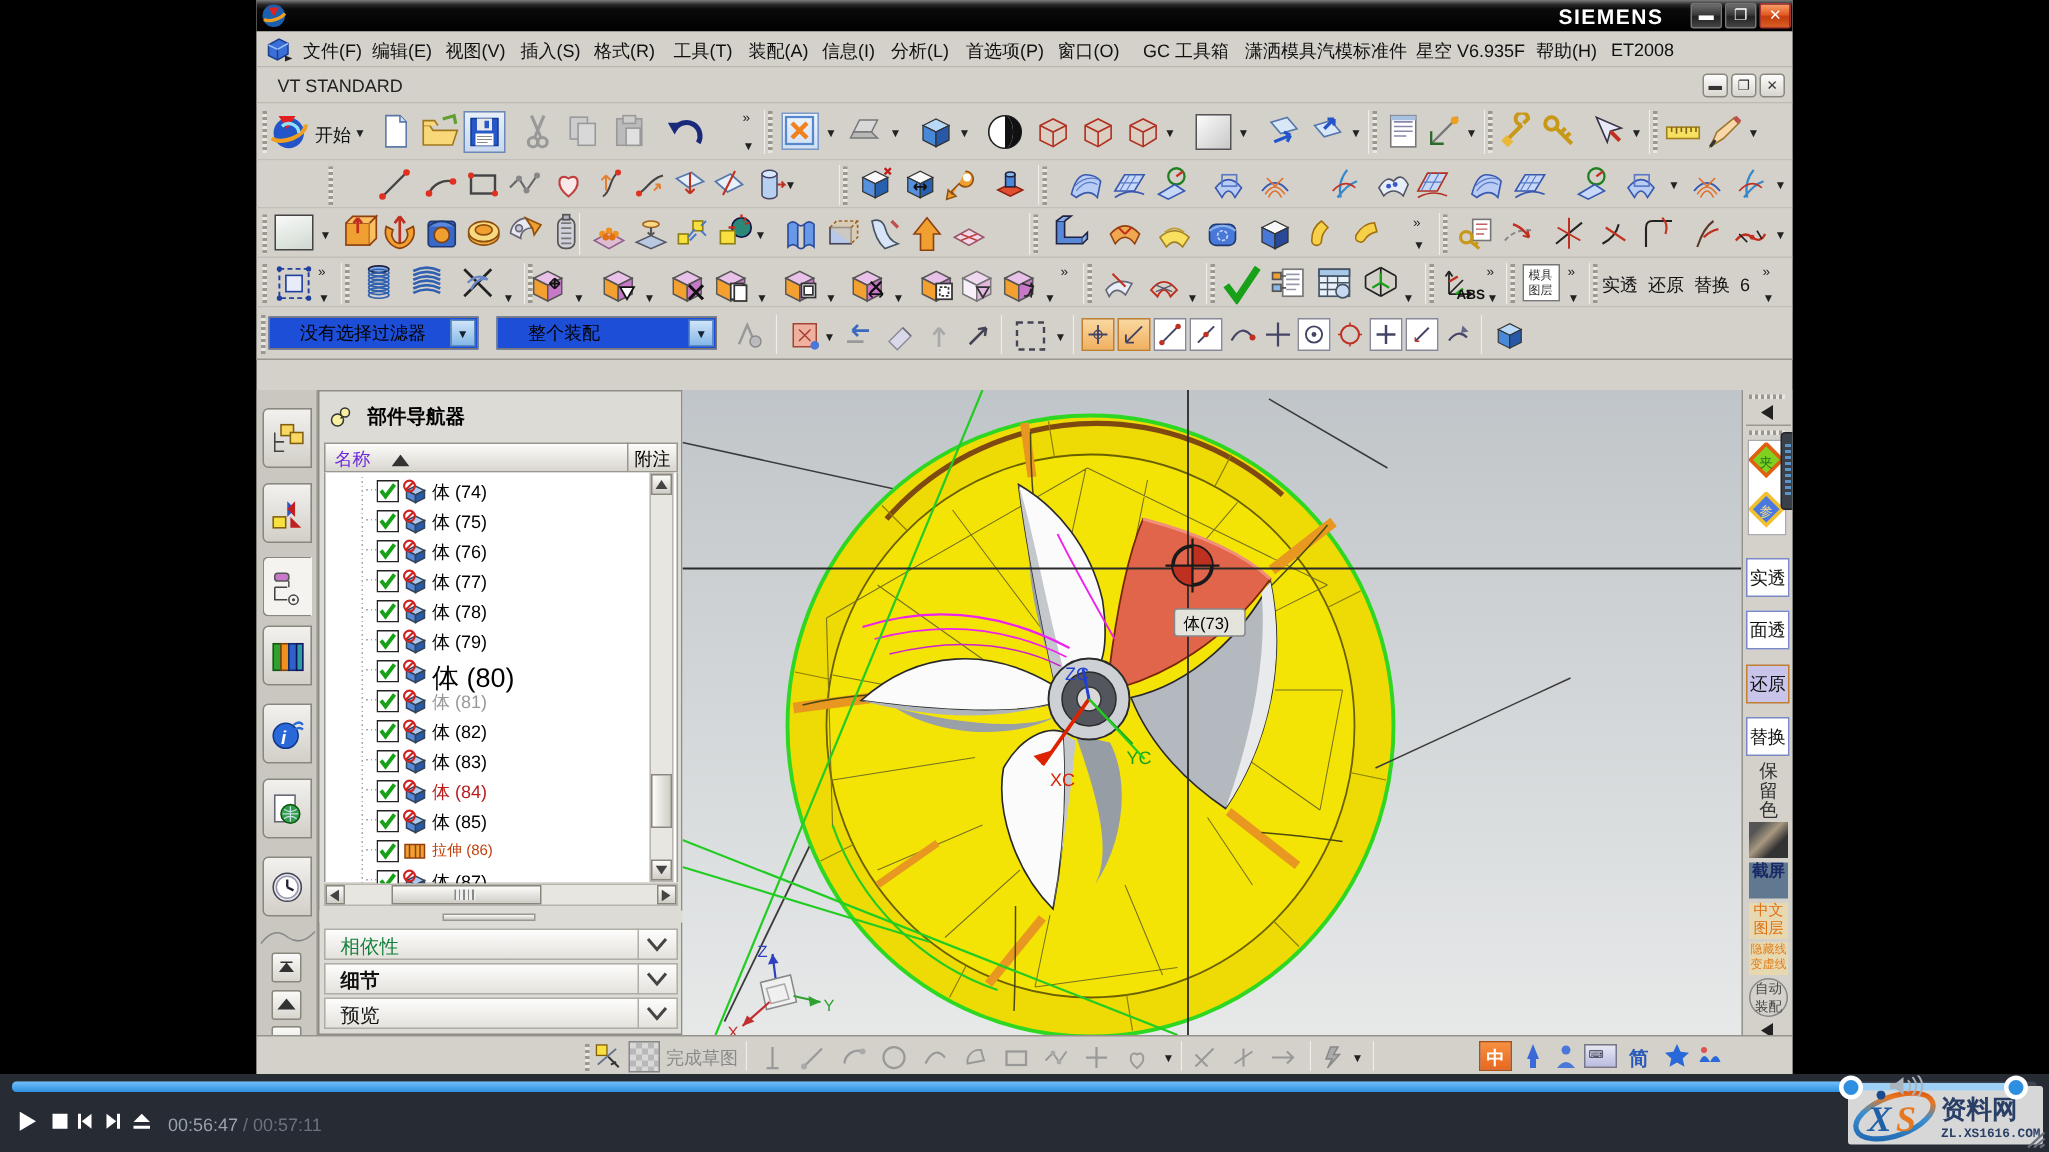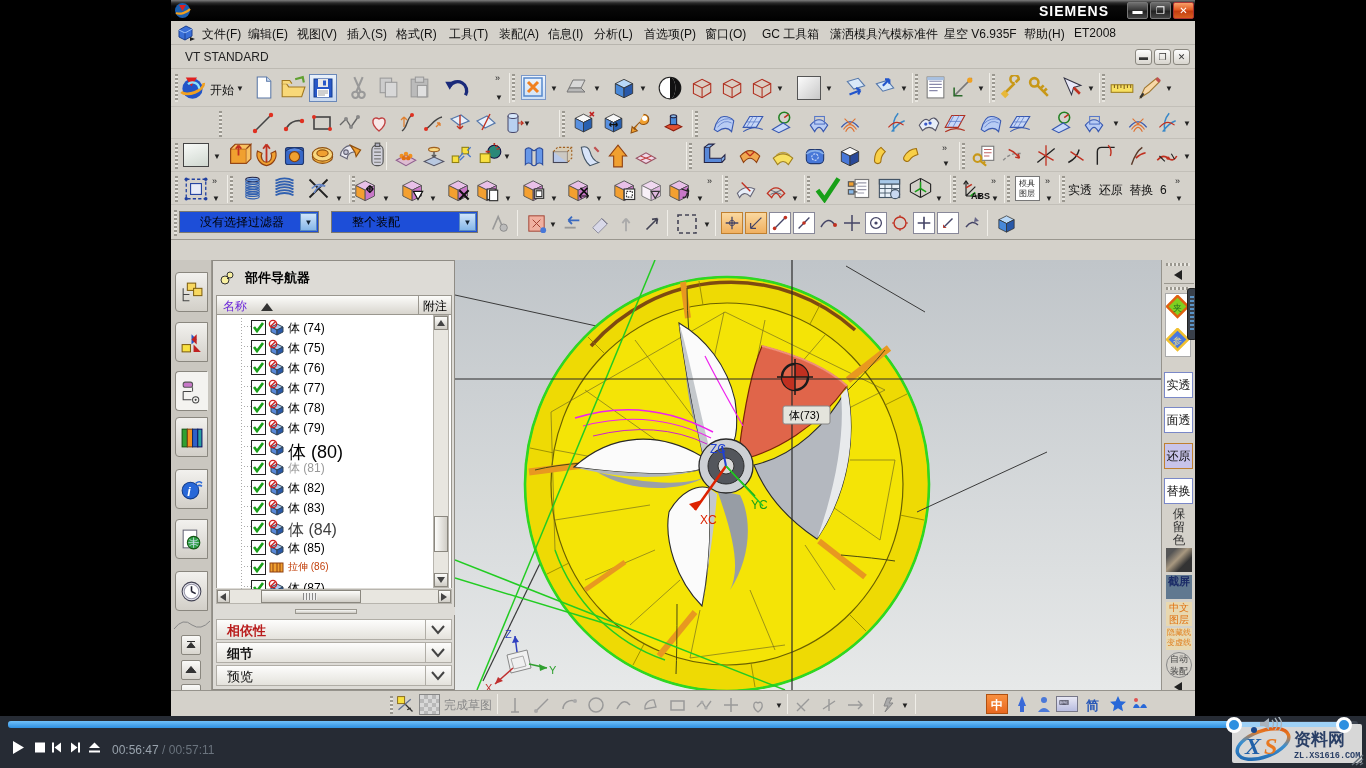--- a/index.html
+++ b/index.html
@@ -954,21 +954,21 @@
             <rect x="0.5" y="0.5" width="14" height="14" fill="#fff" stroke="#222"></rect>
             <path d="M3 7 L6 11 L12 3" fill="none" stroke="#18a018" stroke-width="2.6"></path>
           </svg>
           <svg class="abs" style="left:55px;top:258px" width="17" height="17" viewBox="0 0 17 17">
             <path d="M3 8 L9 5 L15 8 L9 11 Z" fill="#a8c8f0" stroke="#345"></path>
             <path d="M3 8 L9 11 L9 16 L3 13 Z" fill="#5888d8" stroke="#345"></path>
             <path d="M15 8 L9 11 L9 16 L15 13 Z" fill="#2858a8" stroke="#345"></path>
             <circle cx="5" cy="5" r="3.6" fill="none" stroke="#d02020" stroke-width="1.4"></circle>
             <path d="M2.5 7.5 L7.5 2.5" stroke="#d02020" stroke-width="1.4"></path>
           </svg>
-          <span class="abs" style="left:75px;top:259px;font-size:16px;color:#404040;white-space:nowrap">体 (84)</span>
+          <span class="abs" style="left:75px;top:259px;font-size:12px;color:#b91c1c;white-space:nowrap">体 (84)</span>
           <span class="abs" style="left:28px;top:265px;width:10px;height:1px;background-image:repeating-linear-gradient(90deg,#aaa 0 1px,#fff 1px 3px)"></span>
           <svg class="abs" style="left:38px;top:279px" width="15" height="15">
             <rect x="0.5" y="0.5" width="14" height="14" fill="#fff" stroke="#222"></rect>
             <path d="M3 7 L6 11 L12 3" fill="none" stroke="#18a018" stroke-width="2.6"></path>
           </svg>
           <svg class="abs" style="left:55px;top:278px" width="17" height="17" viewBox="0 0 17 17">
             <path d="M3 8 L9 5 L15 8 L9 11 Z" fill="#a8c8f0" stroke="#345"></path>
             <path d="M3 8 L9 11 L9 16 L3 13 Z" fill="#5888d8" stroke="#345"></path>
             <path d="M15 8 L9 11 L9 16 L15 13 Z" fill="#2858a8" stroke="#345"></path>
             <circle cx="5" cy="5" r="3.6" fill="none" stroke="#d02020" stroke-width="1.4"></circle>
@@ -1017,21 +1017,21 @@
           </svg>
           <span class="abs" style="left:225px;top:329px;width:13px;height:13px;background:linear-gradient(#fcfcfa,#d0cdc6);border:1px solid #8a877f"></span>
           <svg class="abs" style="left:228px;top:332px" width="6" height="8">
             <path d="M0 0 L6 4 L0 8 Z" fill="#444"></path>
           </svg>
           <span class="abs" style="left:48px;top:329px;width:100px;height:13px;background:linear-gradient(#fcfcfa,#d0cdc6);border:1px solid #8a877f"></span>
           <span class="abs" style="left:90px;top:332px;width:14px;height:7px;background-image:repeating-linear-gradient(90deg,#888 0 1px,#eee 1px 3px)"></span>
           <span class="abs" style="left:0px;top:346px;width:243px;height:8px;background:#dddbd6"></span>
           <span class="abs" style="left:82px;top:348px;width:62px;height:5px;background:linear-gradient(#f8f8f6,#ccc9c2);border:1px solid #9a978f"></span>
           <span class="abs" style="left:3px;top:358px;width:236px;height:21px;background:linear-gradient(#fdfdfc,#e4e2dc);border:1px solid #b0ada6"></span>
-          <span class="abs" style="left:14px;top:361px;font-size:13px;font-weight:bold;color:#b91c1c">相依性</span>
+          <span class="abs" style="left:14px;top:361px;font-size:13px;font-weight:normal;color:#15803d">相依性</span>
           <span class="abs" style="left:212px;top:358px;width:1px;height:21px;background:#b0ada6"></span>
           <svg class="abs" style="left:218px;top:364px" width="14" height="10">
             <path d="M1 1 L7 8 L13 1" fill="none" stroke="#444" stroke-width="2"></path>
           </svg>
           <span class="abs" style="left:3px;top:381px;width:236px;height:21px;background:linear-gradient(#fdfdfc,#e4e2dc);border:1px solid #b0ada6"></span>
           <span class="abs" style="left:14px;top:384px;font-size:13px;font-weight:bold;color:#111">细节</span>
           <span class="abs" style="left:212px;top:381px;width:1px;height:21px;background:#b0ada6"></span>
           <svg class="abs" style="left:218px;top:387px" width="14" height="10">
             <path d="M1 1 L7 8 L13 1" fill="none" stroke="#444" stroke-width="2"></path>
           </svg>

